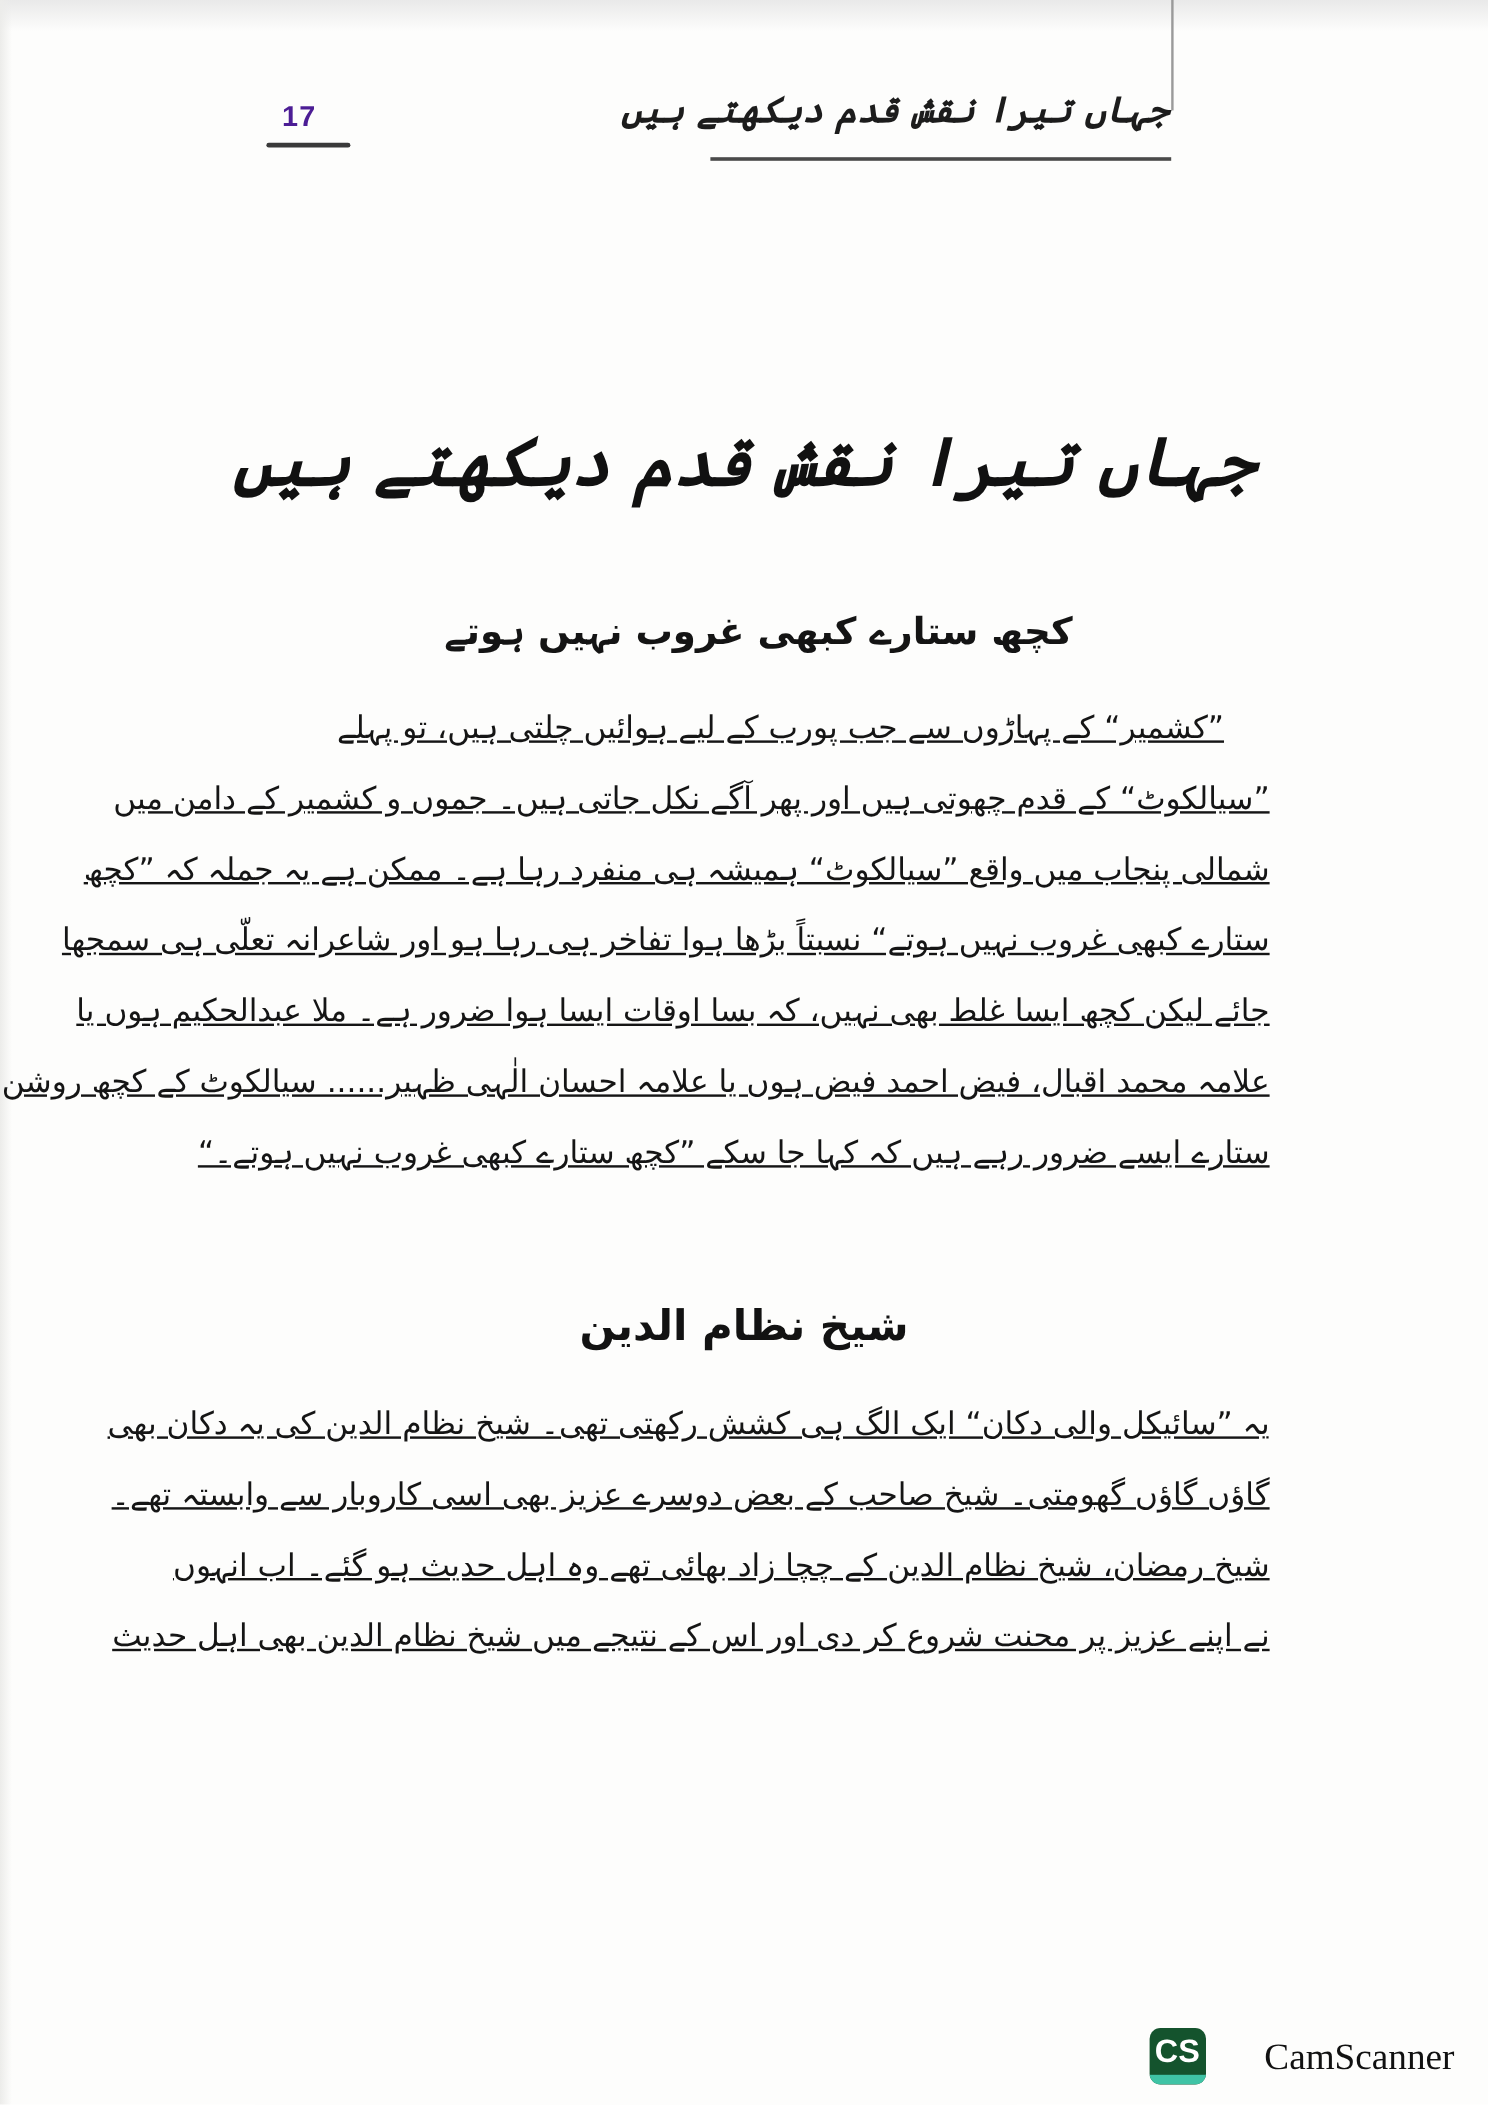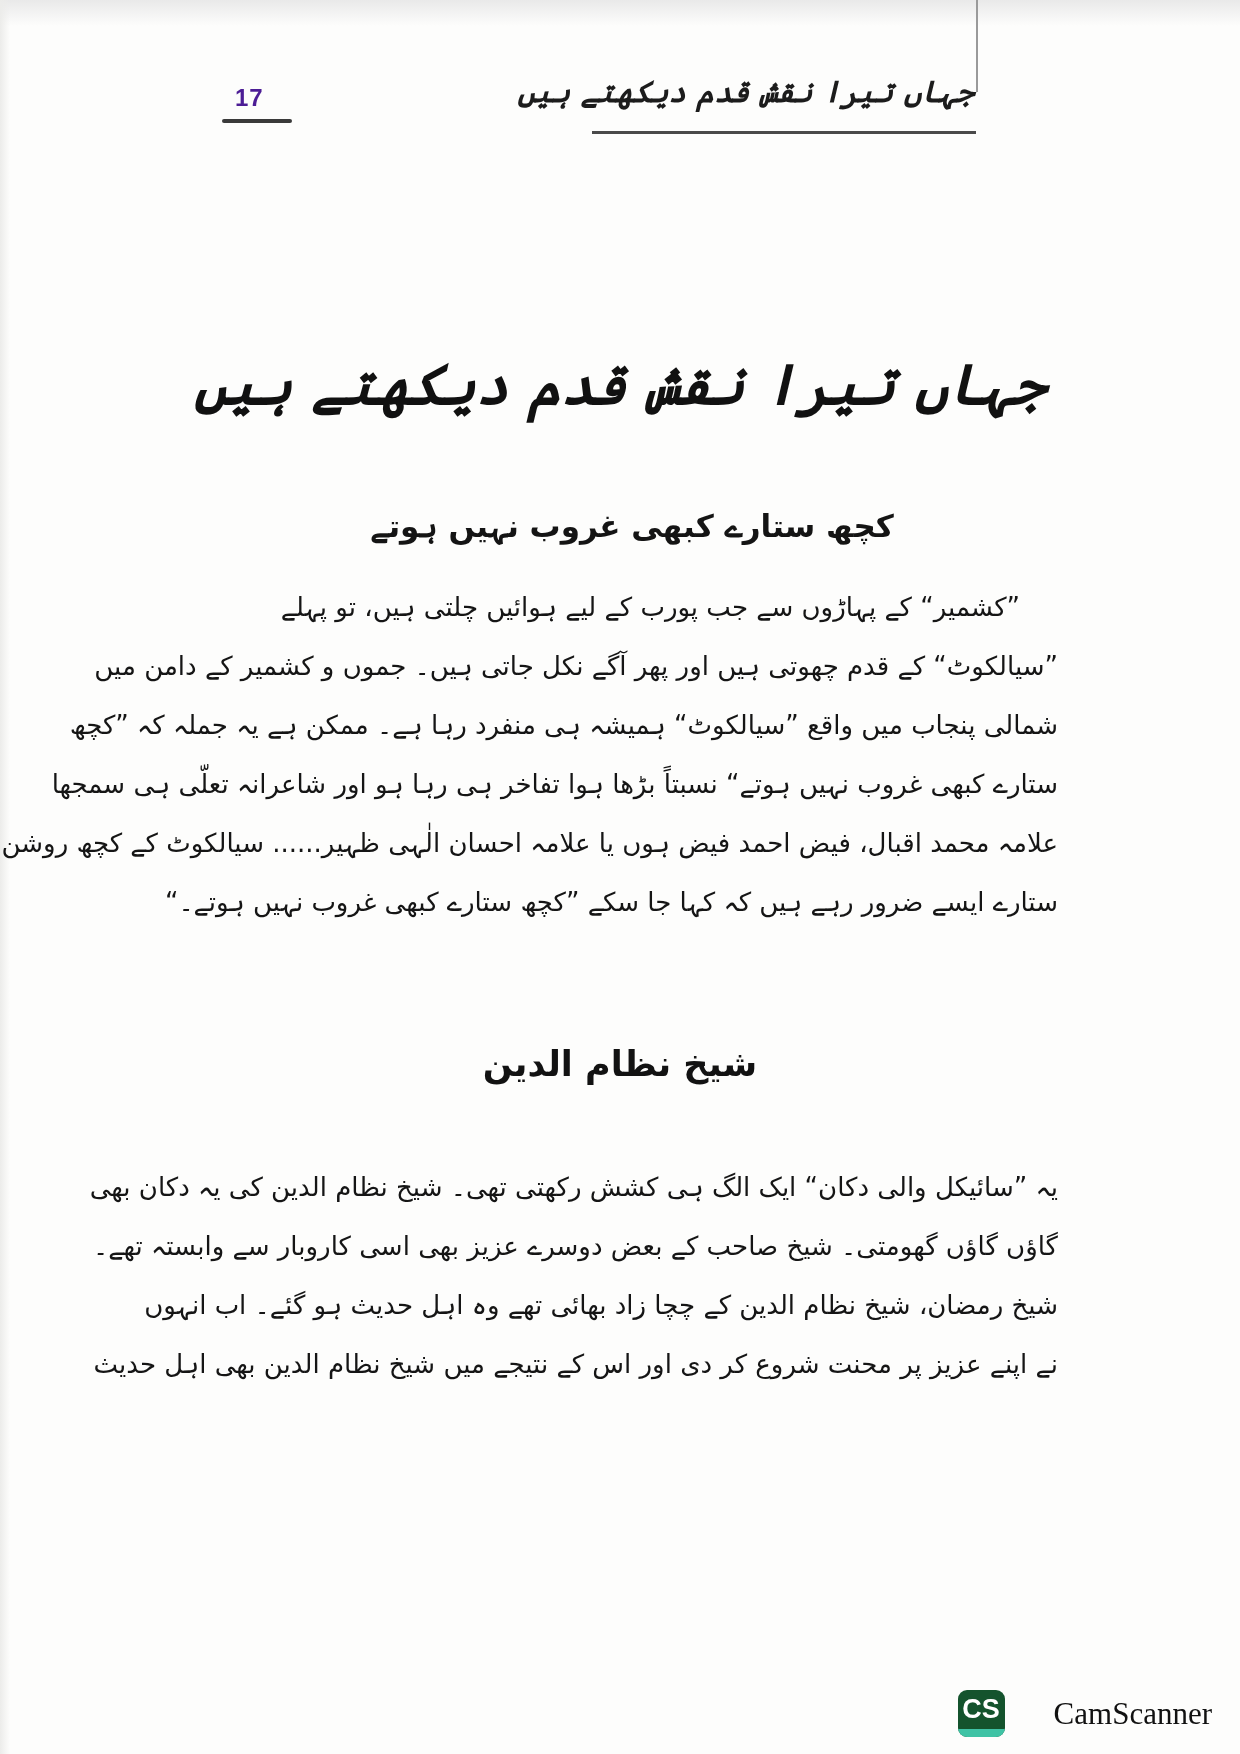--- a/index.html
+++ b/index.html
@@ -52,36 +52,37 @@
     direction:rtl;text-align:center;
     font-size:56px;font-weight:bold;font-style:italic;
     color:#111111;
   }
   .section-heading-1{
     position:absolute;left:0;top:508px;width:1240px;
     direction:rtl;text-align:center;
     font-size:31px;font-weight:bold;color:#141414;padding-left:12px;
   }
   .section-heading-2{
-    position:absolute;left:0;top:1044px;width:1240px;
+    position:absolute;left:0;top:1086px;width:1240px;
     direction:rtl;text-align:center;
     font-size:35px;font-weight:bold;color:#121212;
   }
   
   .para{
     position:absolute;left:185px;width:873px;
     direction:rtl;
   }
   .para-1{top:578px;}
   .para-2{top:1158px;}
   .line{
     height:59px;line-height:59px;
     font-size:26px;color:#151515;
     text-align:justify;text-align-last:justify;
     white-space:nowrap;
+    text-decoration:underline;
   }
   .line.first{padding-right:38px;text-align-last:right;}
   .line.last{text-align-last:right;}
   
   .watermark{
     position:absolute;right:28px;top:1690px;
     display:flex;align-items:center;gap:12px;
   }
   .cs-icon{
     position:relative;width:47px;height:47px;border-radius:9px;
@@ -118,20 +119,21 @@
 
   <h1 class="article-title" style="margin:0;">جہاں تیرا نقش قدم دیکھتے ہیں</h1>
 
   <h2 class="section-heading-1" style="margin:0;">کچھ ستارے کبھی غروب نہیں ہوتے</h2>
 
   <div class="para para-1">
     <div class="line first">”کشمیر“ کے پہاڑوں سے جب پورب کے لیے ہوائیں چلتی ہیں، تو پہلے</div>
     <div class="line">”سیالکوٹ“ کے قدم چھوتی ہیں اور پھر آگے نکل جاتی ہیں۔ جموں و کشمیر کے دامن میں</div>
     <div class="line">شمالی پنجاب میں واقع ”سیالکوٹ“ ہمیشہ ہی منفرد رہا ہے۔ ممکن ہے یہ جملہ کہ ”کچھ</div>
     <div class="line">ستارے کبھی غروب نہیں ہوتے“ نسبتاً بڑھا ہوا تفاخر ہی رہا ہو اور شاعرانہ تعلّی ہی سمجھا</div>
+    <div class="line">جائے لیکن کچھ ایسا غلط بھی نہیں، کہ بسا اوقات ایسا ہوا ضرور ہے۔ ملا عبدالحکیم ہوں یا</div>
     <div class="line">علامہ محمد اقبال، فیض احمد فیض ہوں یا علامہ احسان الٰہی ظہیر...... سیالکوٹ کے کچھ روشن</div>
     <div class="line last">ستارے ایسے ضرور رہے ہیں کہ کہا جا سکے ”کچھ ستارے کبھی غروب نہیں ہوتے۔“</div>
   </div>
 
   <h2 class="section-heading-2" style="margin:0;">شیخ نظام الدین</h2>
 
   <div class="para para-2">
     <div class="line">یہ ”سائیکل والی دکان“ ایک الگ ہی کشش رکھتی تھی۔ شیخ نظام الدین کی یہ دکان بھی</div>
     <div class="line">گاؤں گاؤں گھومتی۔ شیخ صاحب کے بعض دوسرے عزیز بھی اسی کاروبار سے وابستہ تھے۔</div>
     <div class="line">شیخ رمضان، شیخ نظام الدین کے چچا زاد بھائی تھے وہ اہل حدیث ہو گئے۔ اب انہوں</div>

